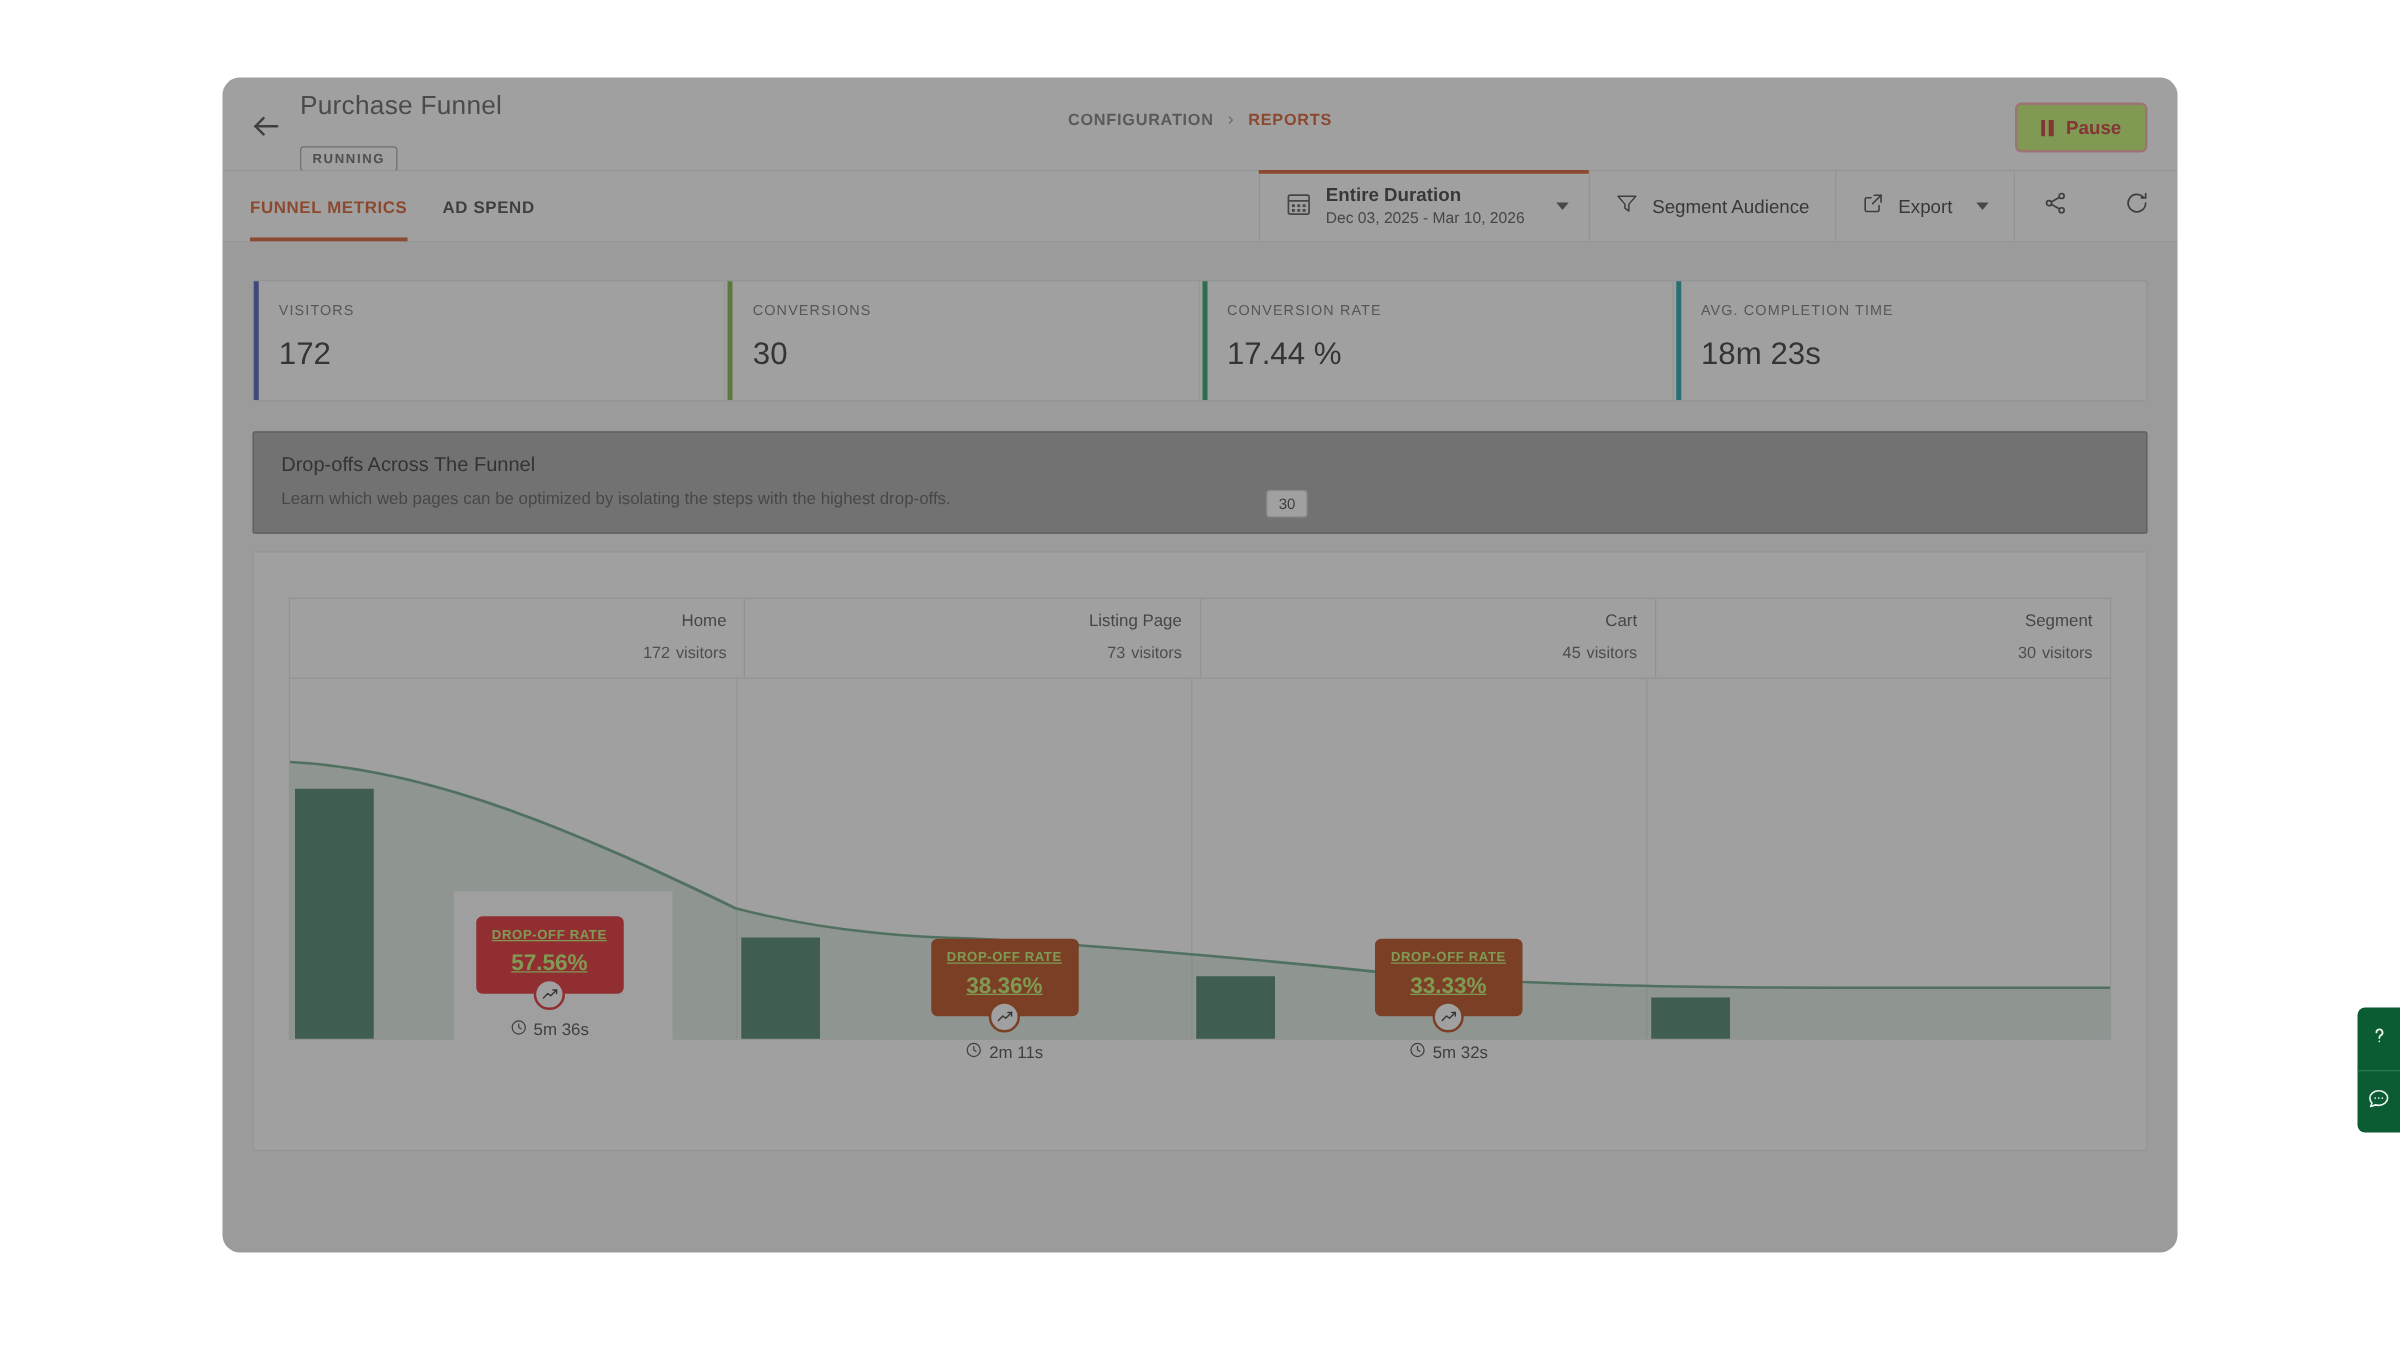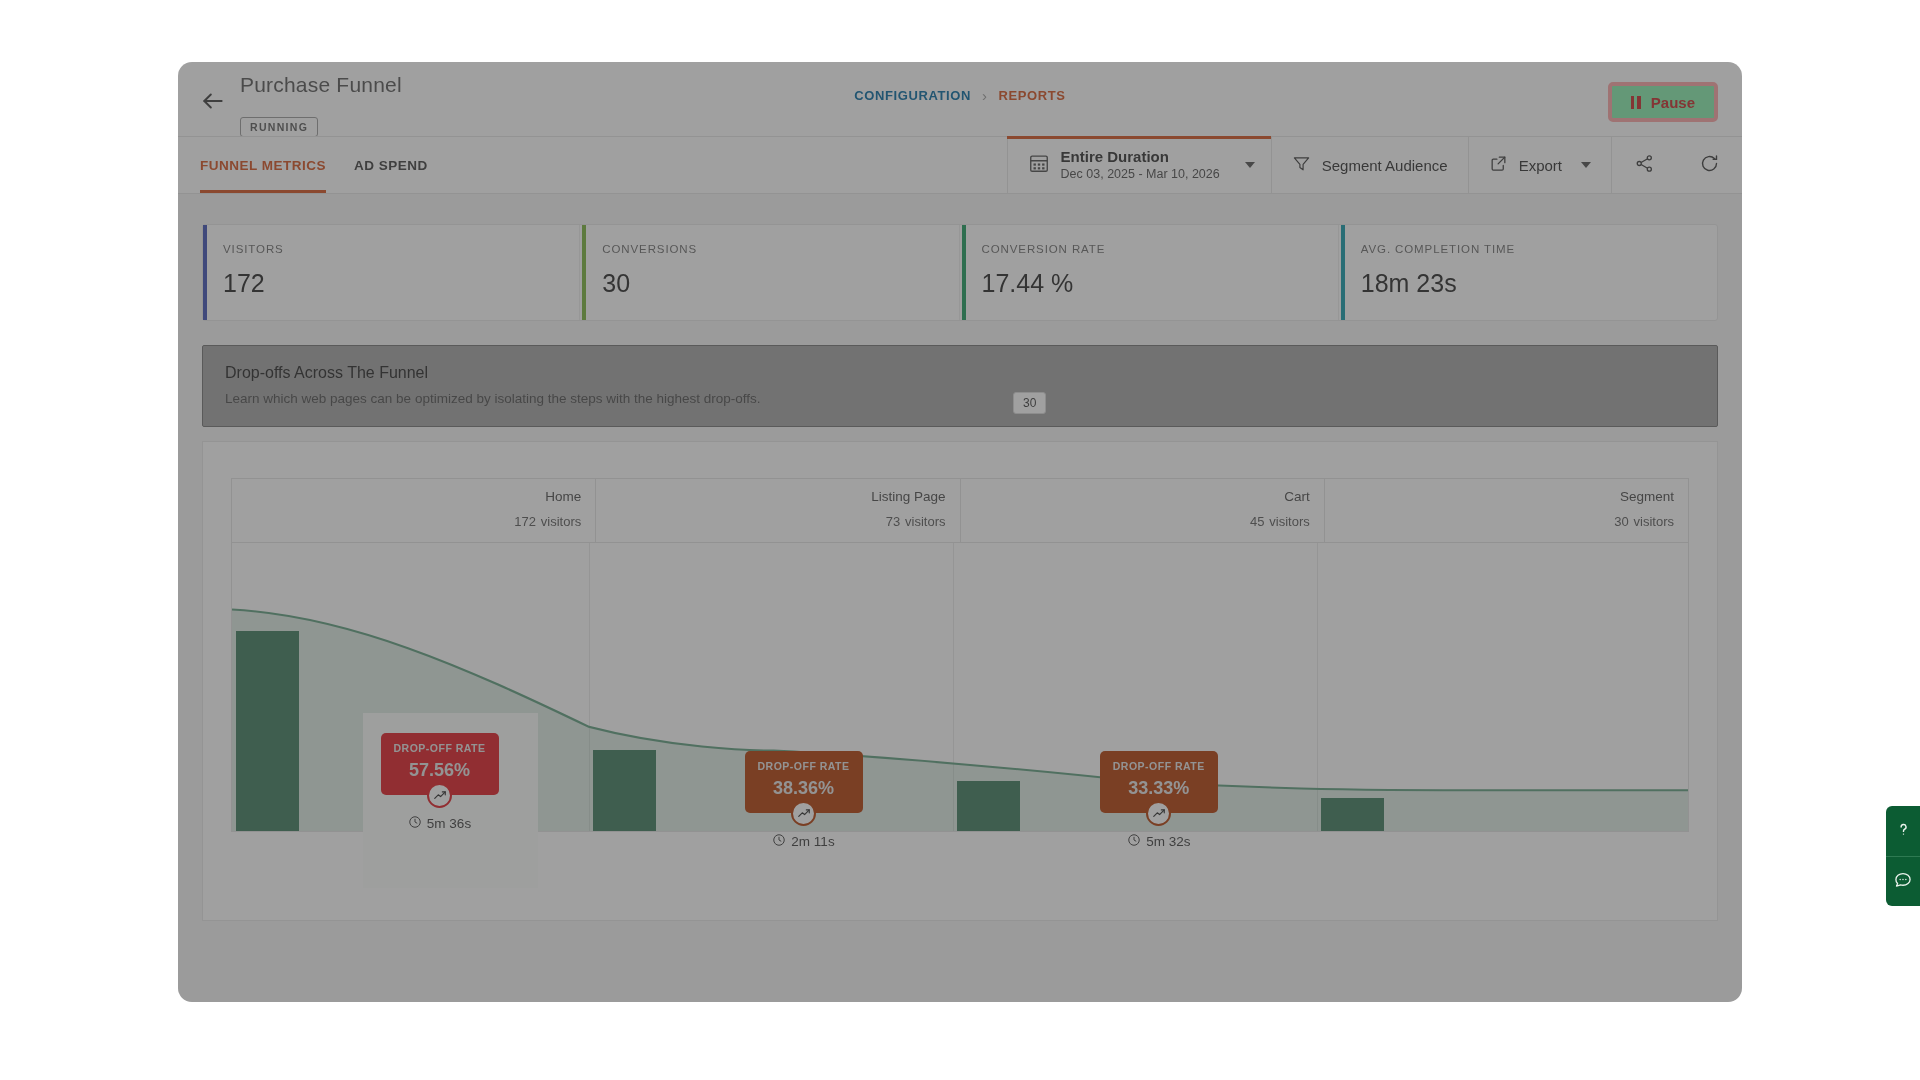--- a/index.html
+++ b/index.html
@@ -71,36 +71,36 @@
     position: absolute;
     left: 0; right: 0; top: 25px;
     display: flex;
     justify-content: center;
     align-items: center;
     gap: 11px;
     font-size: 13px;
     letter-spacing: .6px;
     font-weight: 600;
   }
-  .crumb-config { color: #0369a1; }
+  .crumb-config { color: #737373; }
   .crumb-sep { color: #9b9b9b; font-size: 15px; font-weight: 300; }
   .crumb-reports { color: #d4511e; }
 
   .pause-btn {
     position: absolute;
     right: 24px; top: 20px;
     height: 40px;
     display: flex; align-items: center; gap: 10px;
     padding: 0 19px;
-    border: 4px solid #fca5a5;
+    border: 2px solid #fca5a5;
     border-radius: 5px;
     color: #c62828;
     font-size: 15px;
     font-weight: 600;
-    background: #86efac;
+    background: #bef264;
     cursor: pointer;
     text-align: center;
   }
   .pause-glyph { display: inline-flex; gap: 3px; }
   .pause-glyph i { display: block; width: 3.5px; height: 13px; background: #c62828; }
 
   
   .tabbar {
     position: relative;
     height: 58px;
@@ -319,21 +319,22 @@
   
   .dropoff {
     position: absolute;
     z-index: 30;
     text-align: center;
     width: 118px;
   }
   .dropoff .card {
     border-radius: 5px;
     padding: 9px 6px 14px 6px;
-    color: #e5e5e5;
+    color: #bef264;
+    text-decoration: underline;
   }
   .dropoff .dl {
     font-size: 10.5px;
     font-weight: 700;
     letter-spacing: .5px;
   }
   .dropoff .dv {
     margin-top: 6px;
     font-size: 18px;
     font-weight: 700;

